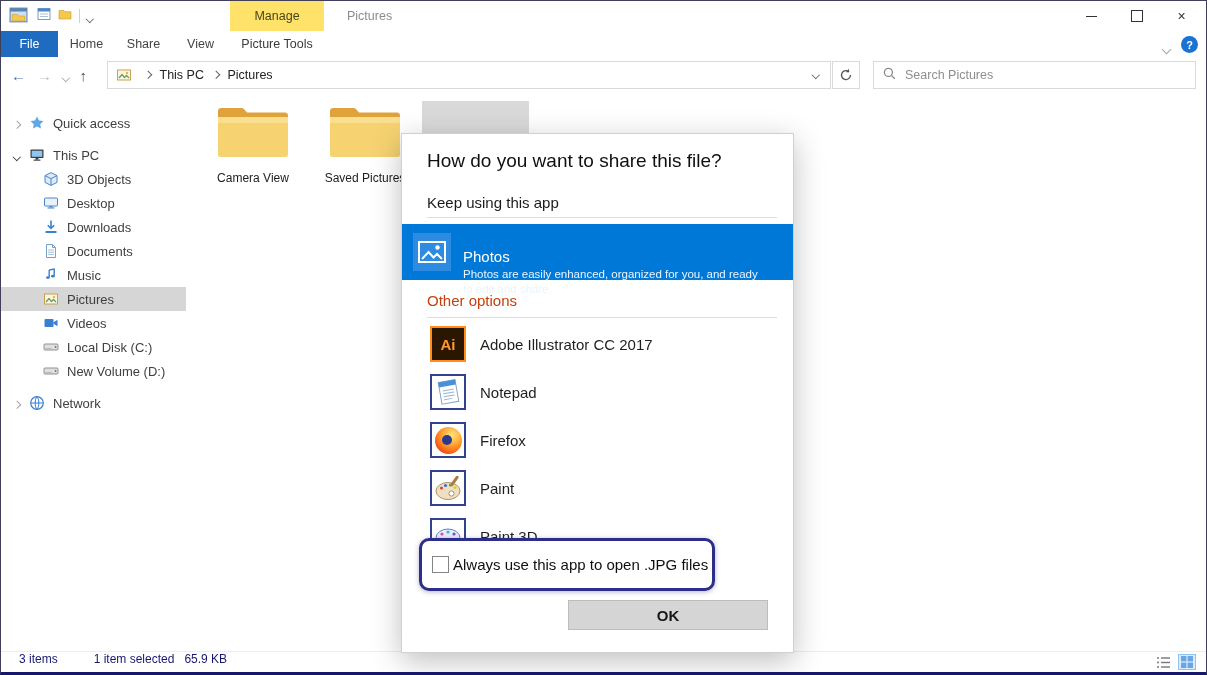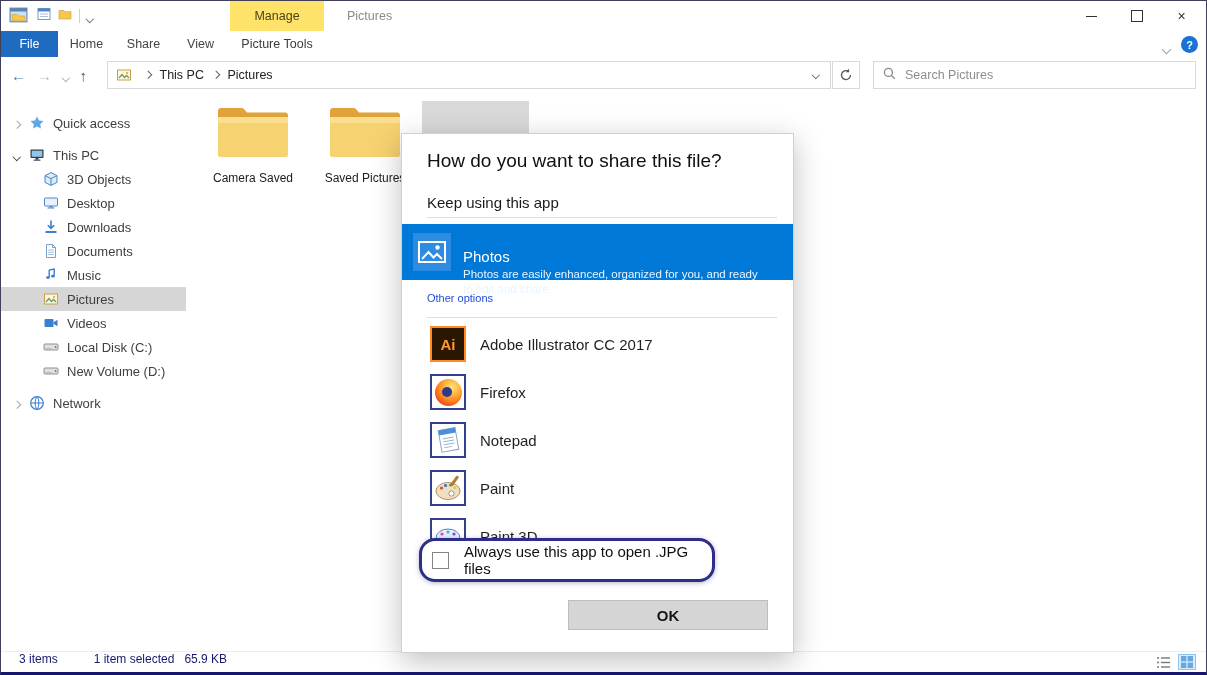--- a/index.html
+++ b/index.html
@@ -83,35 +83,35 @@
     border:1px solid #d0d0d0;box-sizing:border-box;box-shadow:0 8px 28px rgba(0,0,0,.25);z-index:5;}
   .dlg-title{position:absolute;left:25px;top:16px;right:14px;font-size:19px;color:#101010;}
   .dlg-keep{position:absolute;left:25px;top:60px;font-size:15px;color:#1b1b1b;}
   .dlg-hr{position:absolute;left:25px;right:16px;height:1px;background:#dcdcdc;}
   .hr1{top:83px;} .hr2{top:183px;}
   .featured{position:absolute;left:0;right:0;top:90px;height:56px;background:#0078d7;
     display:flex;align-items:center;padding-left:11px;gap:12px;box-sizing:border-box;cursor:default;}
   .ph-ico{width:38px;height:38px;flex:0 0 38px;}
   .feat-name{font-size:15px;color:#fff;margin-top:40px;}
   .feat-desc{font-size:11.5px;line-height:1.3;color:#eaf4ff;width:300px;margin-top:2px;}
-  .dlg-other{position:absolute;left:25px;top:158px;font-size:11px;color:#1d4ed8;}
+  .dlg-other{position:absolute;left:25px;top:158px;font-size:15px;color:#c2410c;}
   .app-list{position:absolute;left:0;right:0;top:186px;height:224px;overflow:hidden;}
   .app-row{height:48px;display:flex;align-items:center;padding-left:28px;gap:14px;cursor:default;}
   .app-ico{width:36px;height:36px;box-sizing:border-box;display:flex;align-items:center;justify-content:center;
     position:relative;flex:0 0 36px;}
   .bordered{border:2px solid #32418f;background:#fff;}
   .ai-ico{background:#2b1600;border:2px solid #ff8d1e;color:#ff9a2e;font-weight:bold;font-size:15px;}
   .ff-circle{width:27px;height:27px;border-radius:50%;
     background:radial-gradient(circle at 63% 30%, #ffe680 0%, #ffb13e 32%, #ff7a1a 58%, #e8481c 78%, #b5256e 100%);
     position:relative;}
   .ff-core{position:absolute;left:7px;top:8px;width:10px;height:10px;border-radius:50%;background:#2b3a8c;}
   .app-name{font-size:15px;color:#1f1f1f;}
-  .annotation{position:absolute;left:17px;top:404px;width:296px;height:44px;box-sizing:border-box;
-    border:3px solid #2d2d8a;border-radius:16px;background:#fff;display:flex;align-items:center;
-    gap:15px;padding-left:10px;box-shadow:0 1px 5px rgba(40,40,110,.35);}
+  .annotation{position:absolute;left:17px;top:404px;width:296px;height:53px;box-sizing:border-box;
+    border:3px solid #2d2d8a;border-radius:10px;background:#fff;display:flex;align-items:center;
+    gap:4px;padding-left:10px;box-shadow:0 1px 5px rgba(40,40,110,.35);}
   .chkbox{width:17px;height:17px;box-sizing:border-box;border:1.5px solid #848484;background:#fff;flex:0 0 17px;}
   .chk-label{font-size:15px;color:#101010;}
   .ok-btn{position:absolute;right:25px;top:466px;width:200px;height:30px;background:#d5d5d5;
     border:1px solid #bdbdbd;box-sizing:border-box;display:flex;align-items:center;justify-content:center;
     font-size:15px;font-weight:600;color:#161616;cursor:default;}
 
   
   .statusbar{position:absolute;left:0;right:0;bottom:0;height:20px;background:#fff;border-top:1px solid #ededed;
     display:flex;align-items:flex-start;font-size:12px;color:#18186f;}
   .st-total{margin-left:18px;}
@@ -337,21 +337,21 @@
   </div>
 
   <div class="content">
     <div class="sel-tile"></div>
     <div class="tile tile1">
       <svg width="74" height="58" viewBox="0 0 74 58">
           <path d="M2 8c0-1.7 1.3-3 3-3h20.5c.9 0 1.8.4 2.4 1.1L31 9.5h38c1.7 0 3 1.3 3 3V18H2z" fill="#e0a33c"></path>
           <rect x="2" y="14" width="70" height="40" rx="2.5" fill="#f6d271"></rect>
           <rect x="2" y="14" width="70" height="6" fill="#f9df8e"></rect>
         </svg>
-      <div class="lbl">Camera Saved</div>
+      <div class="lbl">Camera View</div>
     </div>
     <div class="tile tile2">
       <svg width="74" height="58" viewBox="0 0 74 58">
           <path d="M2 8c0-1.7 1.3-3 3-3h20.5c.9 0 1.8.4 2.4 1.1L31 9.5h38c1.7 0 3 1.3 3 3V18H2z" fill="#e0a33c"></path>
           <rect x="2" y="14" width="70" height="40" rx="2.5" fill="#f6d271"></rect>
           <rect x="2" y="14" width="70" height="6" fill="#f9df8e"></rect>
         </svg>
       <div class="lbl">Saved Pictures</div>
     </div>
   </div>
@@ -376,40 +376,40 @@
       </div>
     </div>
 
     <div class="dlg-other">Other options</div>
     <div class="dlg-hr hr2"></div>
 
     <div class="app-list">
       <div class="app-row">
         <span class="app-ico ai-ico">Ai</span>
         <span class="app-name">Adobe Illustrator CC 2017</span>
-      </div>
-      <div class="app-row">
-        <span class="app-ico bordered">
-            <span class="ff-circle">
-              <span class="ff-core"></span>
-            </span>
-          </span>
-        <span class="app-name">Firefox</span>
       </div>
       <div class="app-row">
         <span class="app-ico bordered">
           <svg width="30" height="30" viewBox="0 0 30 30">
               <g transform="rotate(-10 15 15)">
                 <rect x="7" y="4" width="17" height="22" fill="#fff" stroke="#8aa4c8"></rect>
                 <rect x="7" y="4" width="17" height="5" fill="#4a90d9"></rect>
                 <path d="M10 13h11M10 16h11M10 19h11M10 22h8" stroke="#9ab4d0"></path>
               </g>
             </svg>
         </span>
         <span class="app-name">Notepad</span>
+      </div>
+      <div class="app-row">
+        <span class="app-ico bordered">
+            <span class="ff-circle">
+              <span class="ff-core"></span>
+            </span>
+          </span>
+        <span class="app-name">Firefox</span>
       </div>
       <div class="app-row">
         <span class="app-ico bordered">
           <svg width="30" height="30" viewBox="0 0 30 30">
               <ellipse cx="15" cy="18" rx="12" ry="8.5" fill="#efe0c4" stroke="#b09258"></ellipse>
               <circle cx="18.5" cy="20.5" r="2.6" fill="#fff" stroke="#b09258"></circle>
               <circle cx="8.5" cy="15" r="1.6" fill="#d84a3a"></circle>
               <circle cx="12.5" cy="12.5" r="1.6" fill="#3a6fd8"></circle>
               <circle cx="17.5" cy="12" r="1.6" fill="#48a848"></circle>
               <circle cx="22" cy="14.5" r="1.6" fill="#e8c63a"></circle>

